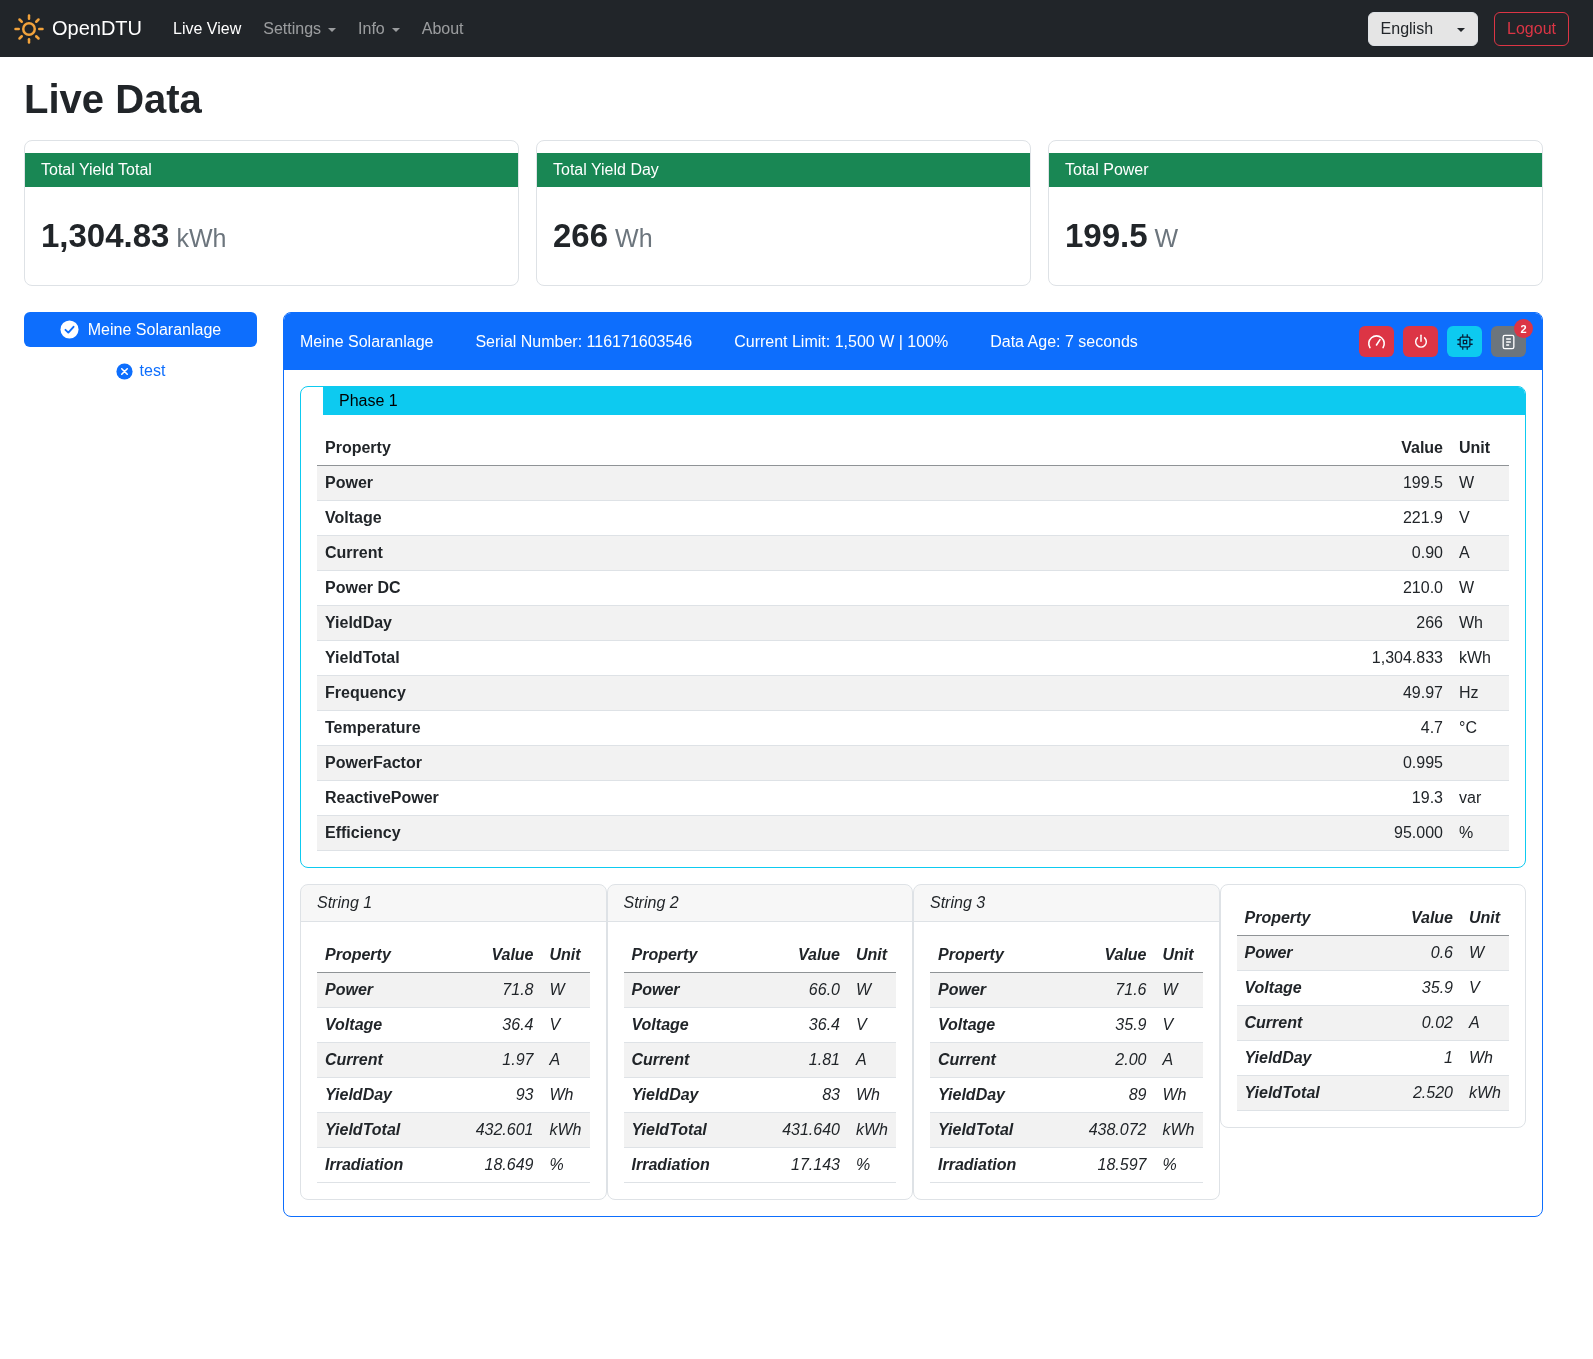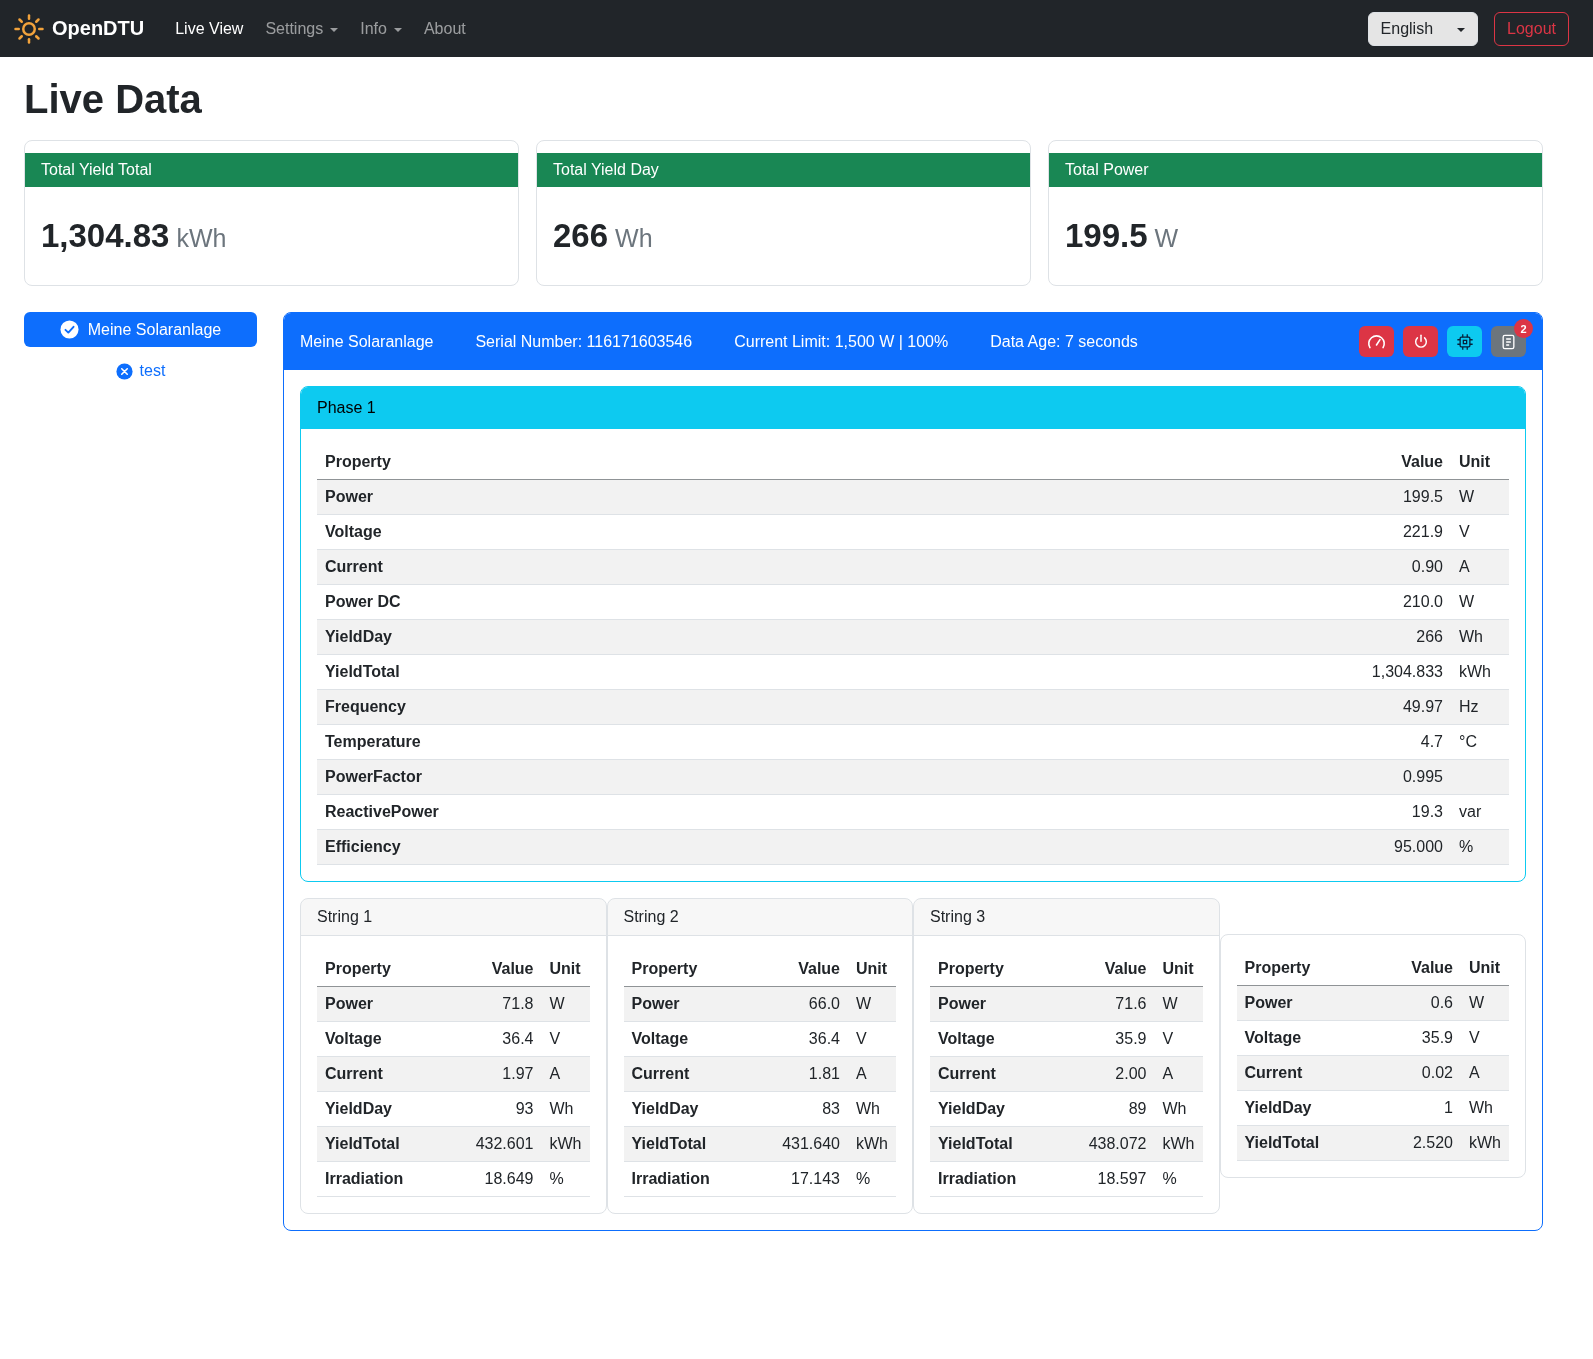--- a/index.html
+++ b/index.html
@@ -16,21 +16,21 @@
     background: #212529;
     height: 57px;
     display: flex;
     align-items: center;
     justify-content: space-between;
     padding: 0 24px 0 14px;
   }
   .nav-left { display: flex; align-items: center; }
   .brand {
     display: flex; align-items: center; gap: 8px;
-    color: #fff; font-size: 20px; font-weight: 700;
+    color: #fff; font-size: 20px; font-weight: 400;
     margin-right: 20px; cursor: pointer; white-space: nowrap;
   }
   .nav-link {
     color: rgba(255,255,255,.55);
     padding: 8px 11px;
     cursor: pointer;
     display: flex; align-items: center; gap: 7px;
     white-space: nowrap;
   }
   .nav-link.active { color: #fff; }
@@ -105,34 +105,34 @@
     position: absolute; top: -7px; right: -7px;
     background: #dc3545; color: #fff;
     font-size: 11px; font-weight: 700;
     min-width: 19px; height: 19px; border-radius: 50%;
     display: flex; align-items: center; justify-content: center;
   }
   .inverter-card-body { padding: 16px; }
 
   
   .phase-card { border: 1px solid #0dcaf0; border-radius: 8px; overflow: hidden; margin-bottom: 16px; }
-  .phase-card-header { background: #0dcaf0; color: #000; padding: 12px 16px; }
+  .phase-card-header { background: #0dcaf0; color: #000; padding: 5px 16px; margin-left: 22px; }
   .phase-card-body { padding: 16px; }
 
   table { width: 100%; border-collapse: collapse; }
   th, td { padding: 8px; text-align: left; border-bottom: 1px solid #dee2e6; font-size: 16px; }
   thead th { border-bottom-color: #8f9396; font-weight: 700; }
   tbody th { font-weight: 700; }
   tbody tr:nth-child(odd) { background: rgba(0,0,0,.05); }
   .col-value { text-align: right; }
   .phase-card .col-unit { width: 58px; }
   .string-card .col-unit { width: 48px; }
 
   
-  .strings-row { display: flex; gap: 0; align-items: center; }
+  .strings-row { display: flex; gap: 0; align-items: flex-start; font-style: italic; }
   .string-card { flex: 1; border: 1px solid #dee2e6; border-radius: 8px; overflow: hidden; background:#fff; }
   .string-card-header { padding: 9px 16px; background: rgba(0,0,0,.03); border-bottom: 1px solid #dee2e6; }
   .string-card-body { padding: 16px; }
 
   svg { display: block; }
 </style>
 </head>
 <body>
 
 <nav class="navbar">

